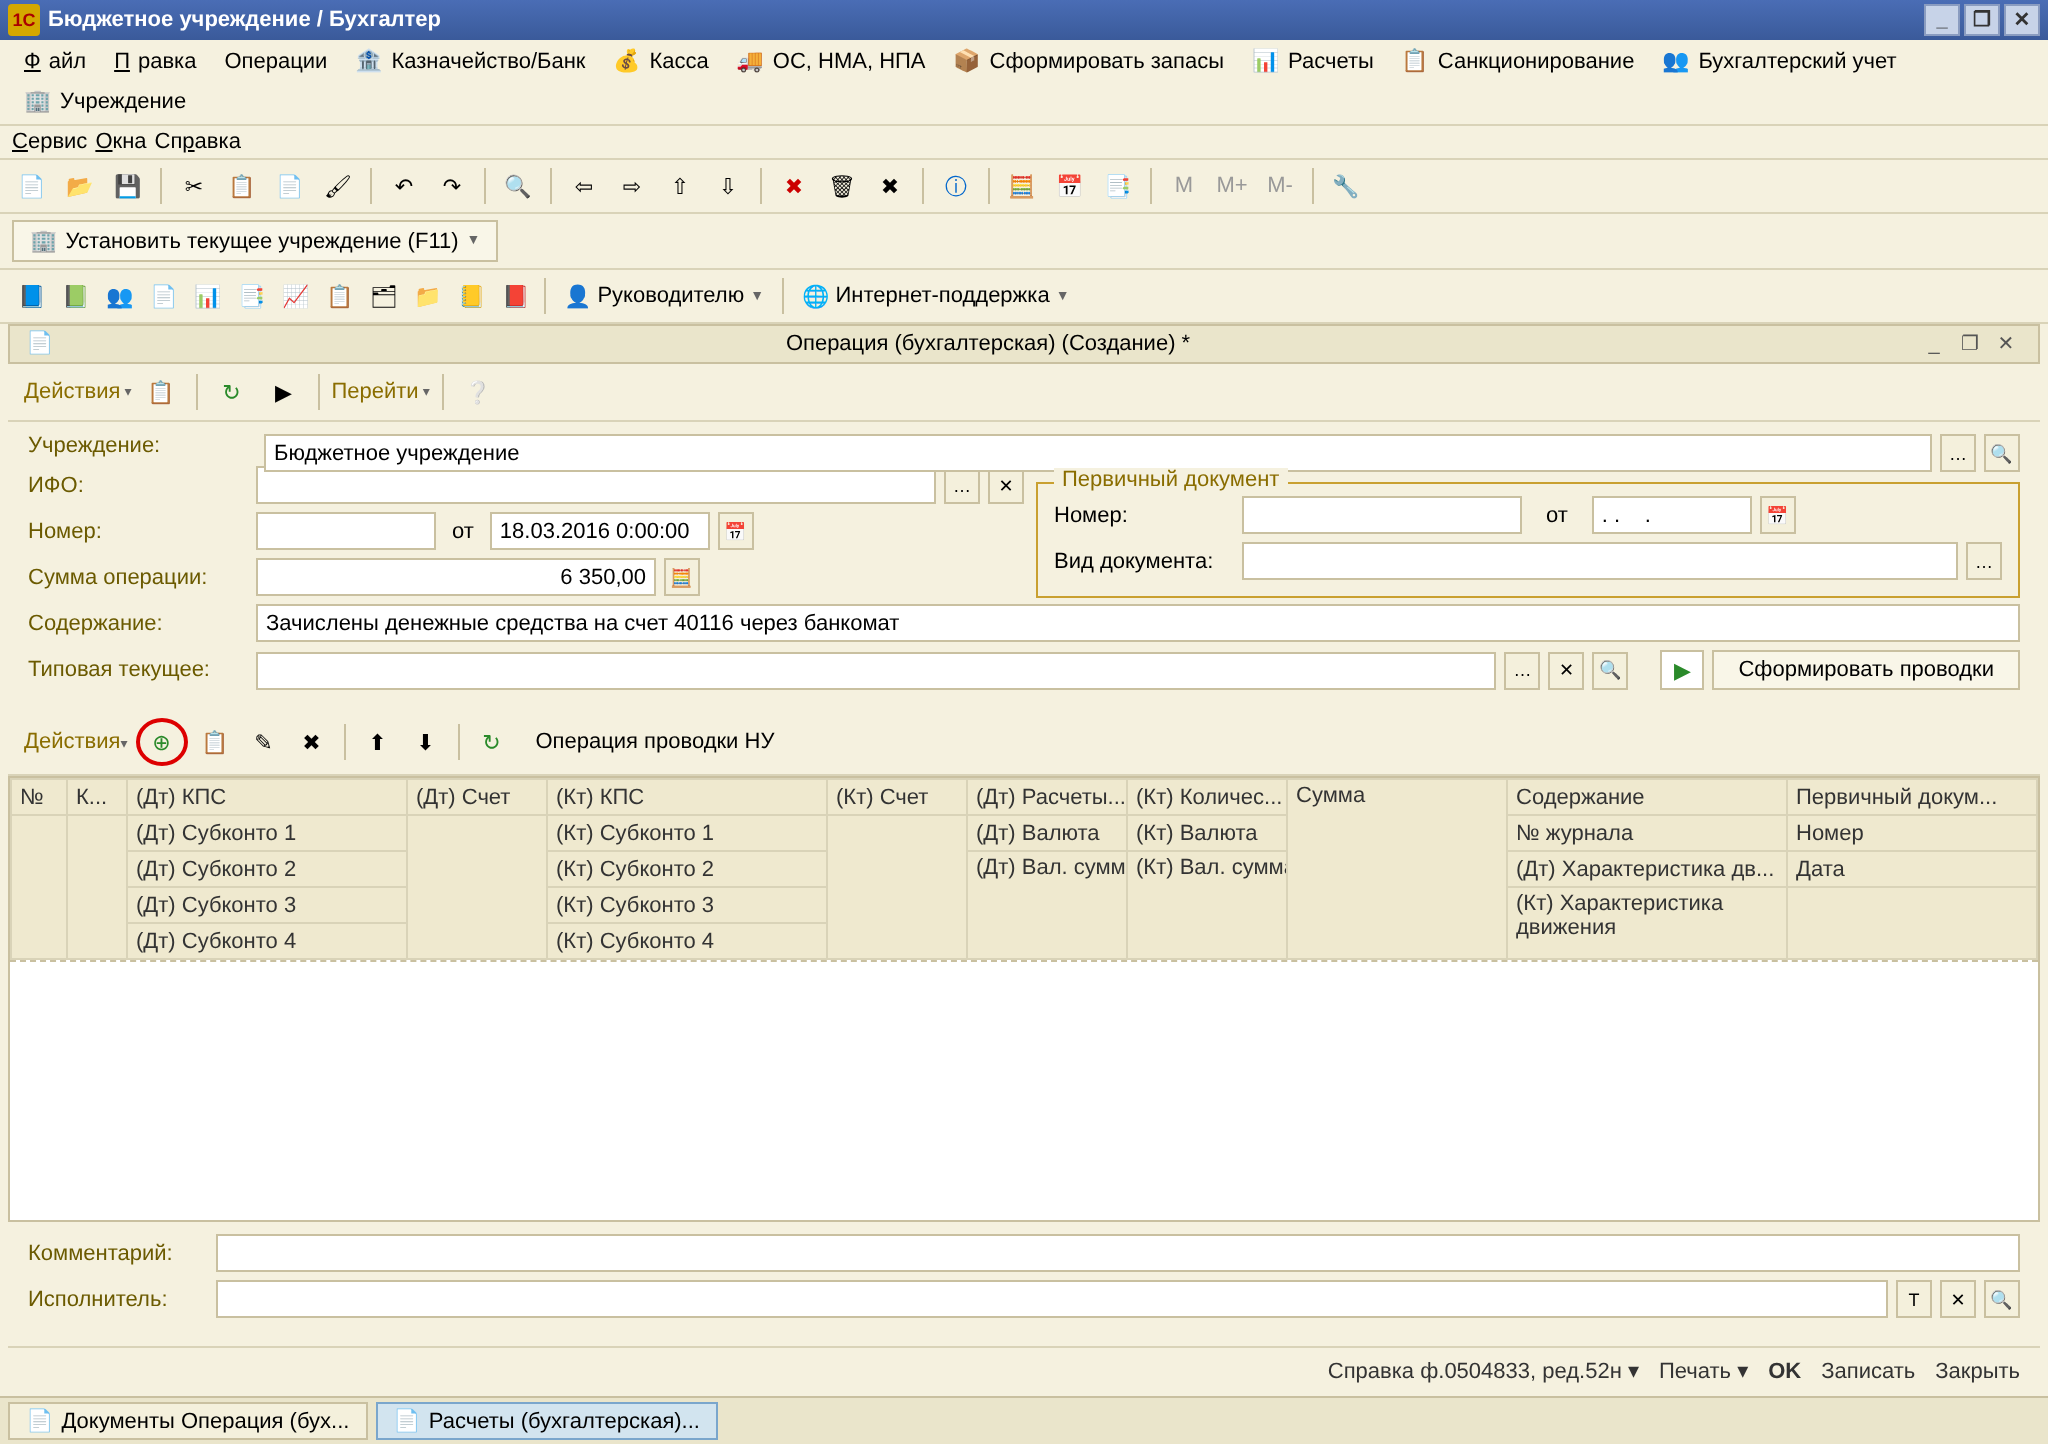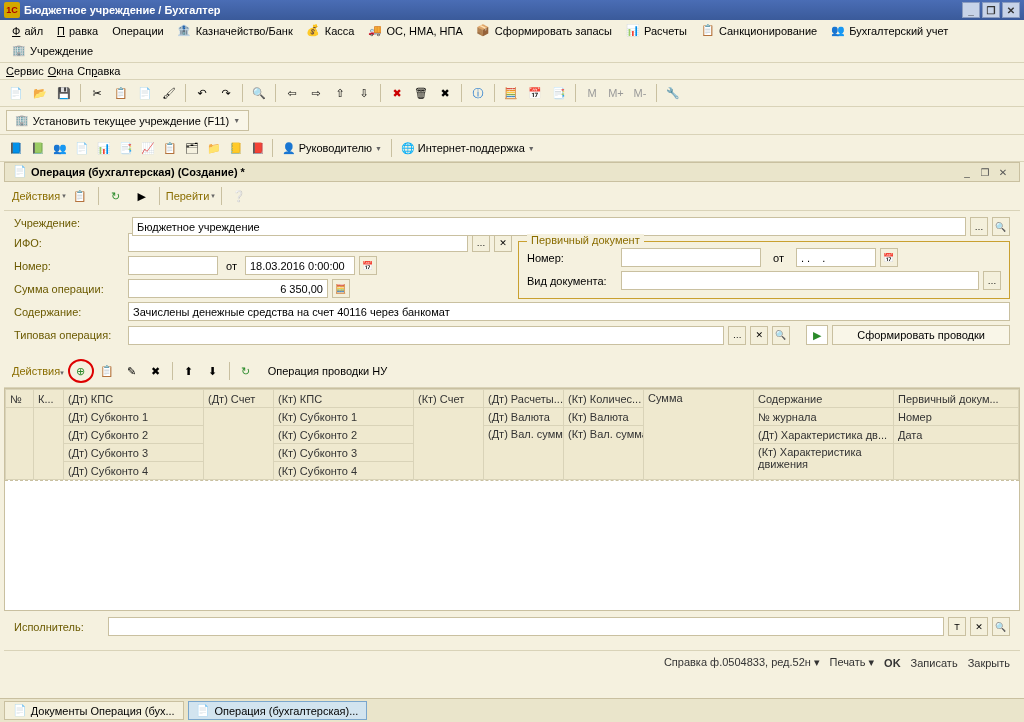--- a/index.html
+++ b/index.html
@@ -23,21 +23,21 @@
 
 .toolbar2 { background: #f5f1df; padding: 3px 6px; border-bottom:1px solid #d9d3b8; display:flex; align-items:center;}
 .toolbar2 .btn { padding:3px 8px; border:1px solid #c9c0a0; background:#f9f6e8; cursor:pointer; display:flex; align-items:center; gap:4px;}
 
 .toolbar3 { background:#f5f1df; padding:3px 6px; border-bottom:1px solid #d9d3b8; display:flex; align-items:center; gap:2px; flex-wrap:wrap;}
 .toolbar3 .lbl { padding:2px 5px; cursor:pointer; display:flex; align-items:center; gap:3px;}
 .dropdown-arrow { font-size:7px; color:#666; }
 
 .dochdr { background:#eae5cb; border:1px solid #c9c0a0; padding:2px 8px; display:flex; align-items:center; margin:0 4px;}
 .dochdr .icon { width:14px; height:14px; margin-right:4px; }
-.dochdr .title { flex:1; font-weight:bold; }
+.dochdr .title { flex:1; font-weight:normal;text-align:center; }
 .dochdr .wbtn { width:16px; height:14px; margin-left:2px; cursor:pointer; display:flex; align-items:center; justify-content:center; font-size:10px; color:#555;}
 
 .actionbar { background:#f5f1df; padding:4px 8px; display:flex; align-items:center; gap:4px; border-bottom:1px solid #d9d3b8; margin:0 4px;}
 .actionbar .drop { color:#8a6d00; cursor:pointer; display:flex; align-items:center; gap:2px;}
 .actionbar .ibtn { width:22px; height:20px; display:flex; align-items:center; justify-content:center; cursor:pointer; border:1px solid transparent; border-radius:2px;}
 
 .form { padding: 6px 10px; margin:0 4px; }
 .frow { display:flex; align-items:center; margin-bottom:4px; gap:4px;}
 .flabel { width:110px; color:#6b5a00; }
 .finput { border:1px solid #c9c0a0; background:#fff; height:19px; padding:1px 4px; flex:1; }
@@ -53,21 +53,21 @@
 .circled { border:2px solid #d00; border-radius:50%; padding:1px;}
 .ibtn2 { width:20px; height:18px; display:flex; align-items:center; justify-content:center; cursor:pointer;}
 .npu-link { margin-left:8px; cursor:pointer; }
 
 .grid { margin:0 4px; border:1px solid #c9c0a0; background:#fff;}
 .grid table { border-collapse:collapse; width:100%; table-layout:fixed;}
 .grid th, .grid td { border:1px solid #d9d3b8; padding:2px 4px; background:#efe9cf; text-align:left; font-weight:normal; color:#333; height:18px; overflow:hidden; white-space:nowrap;}
 .grid th { background:#efe9cf; }
 .grid .bodyarea { height:130px; background:#fff; border-top:1px dashed #c9c0a0;}
 .playbtn { width:22px; height:20px; border:1px solid #c9c0a0; background:#fff; display:flex; align-items:center; justify-content:center; cursor:pointer;}
-.btnform { padding:3px 24px; border:1px solid #c9c0a0; background:#f9f6e8; cursor:pointer;}
+.btnform { padding:3px 12px; border:1px solid #c9c0a0; background:#f9f6e8; cursor:pointer;}
 
 .footer { margin:0 4px; padding:6px 10px; }
 .footer .frow { margin-bottom:4px; }
 
 .bottombar { background:#f5f1df; padding:5px 10px; display:flex; align-items:center; gap:10px; justify-content:flex-end; border-top:1px solid #d9d3b8; margin:4px 4px 0;}
 .bottombar a { color:#333; cursor:pointer; }
 .bottombar .ok { font-weight:bold; }
 
 .taskbar { background:#eae5cb; display:flex; align-items:center; height:24px; padding:0 4px; gap:4px; border-top:1px solid #c9c0a0; position:absolute; bottom:0; left:0; right:0;}
 .taskbar .task { border:1px solid #c9c0a0; padding:2px 8px; background:#f4f0dc; display:flex; align-items:center; gap:4px; cursor:pointer; font-size:10px;}
@@ -276,21 +276,21 @@
           <span class="fbtn">…</span>
         </div>
       </div>
     </div>
   </div>
   <div class="frow">
     <span class="flabel">Содержание:</span>
     <input class="finput" value="Зачислены денежные средства на счет 40116 через банкомат" style="">
   </div>
   <div class="frow">
-    <span class="flabel">Типовая операция:</span>
+    <span class="flabel">Типовая текущее:</span>
     <input class="finput" style="">
     <span class="fbtn">…</span>
     <span class="fbtn">✕</span>
     <span class="fbtn">🔍</span>
     <span style="width:8px"></span>
     <span class="playbtn">
         <span style="color:#2a8a2a">▶</span>
       </span>
     <span class="btnform">Сформировать проводки</span>
   </div>
@@ -371,20 +371,24 @@
   <th>(Дт) Субконто 4</th>
   <th>(Кт) Субконто 4</th>
 </tr>
 </tbody>
     </table>
 <div class="bodyarea"></div>
 </div>
 
 <div class="footer">
   <div class="frow">
+    <span class="flabel" style="width:90px">Комментарий:</span>
+    <input class="finput" style="">
+  </div>
+  <div class="frow">
     <span class="flabel" style="width:90px">Исполнитель:</span>
     <input class="finput" style="">
     <span class="fbtn">T</span>
     <span class="fbtn">✕</span>
     <span class="fbtn">🔍</span>
   </div>
 </div>
 
 <div class="bottombar">
   <a><span>Справка ф.0504833, ред.52н</span> ▾</a>
@@ -394,15 +398,15 @@
   <a>Закрыть</a>
 </div>
 
 <div class="taskbar">
   <span class="task">
       <span>📄</span>
       <span>Документы Операция (бух...</span>
     </span>
   <span class="task active">
       <span>📄</span>
-      <span>Операция (бухгалтерская)...</span>
+      <span>Расчеты (бухгалтерская)...</span>
     </span>
 </div>
 
 </body></html>

